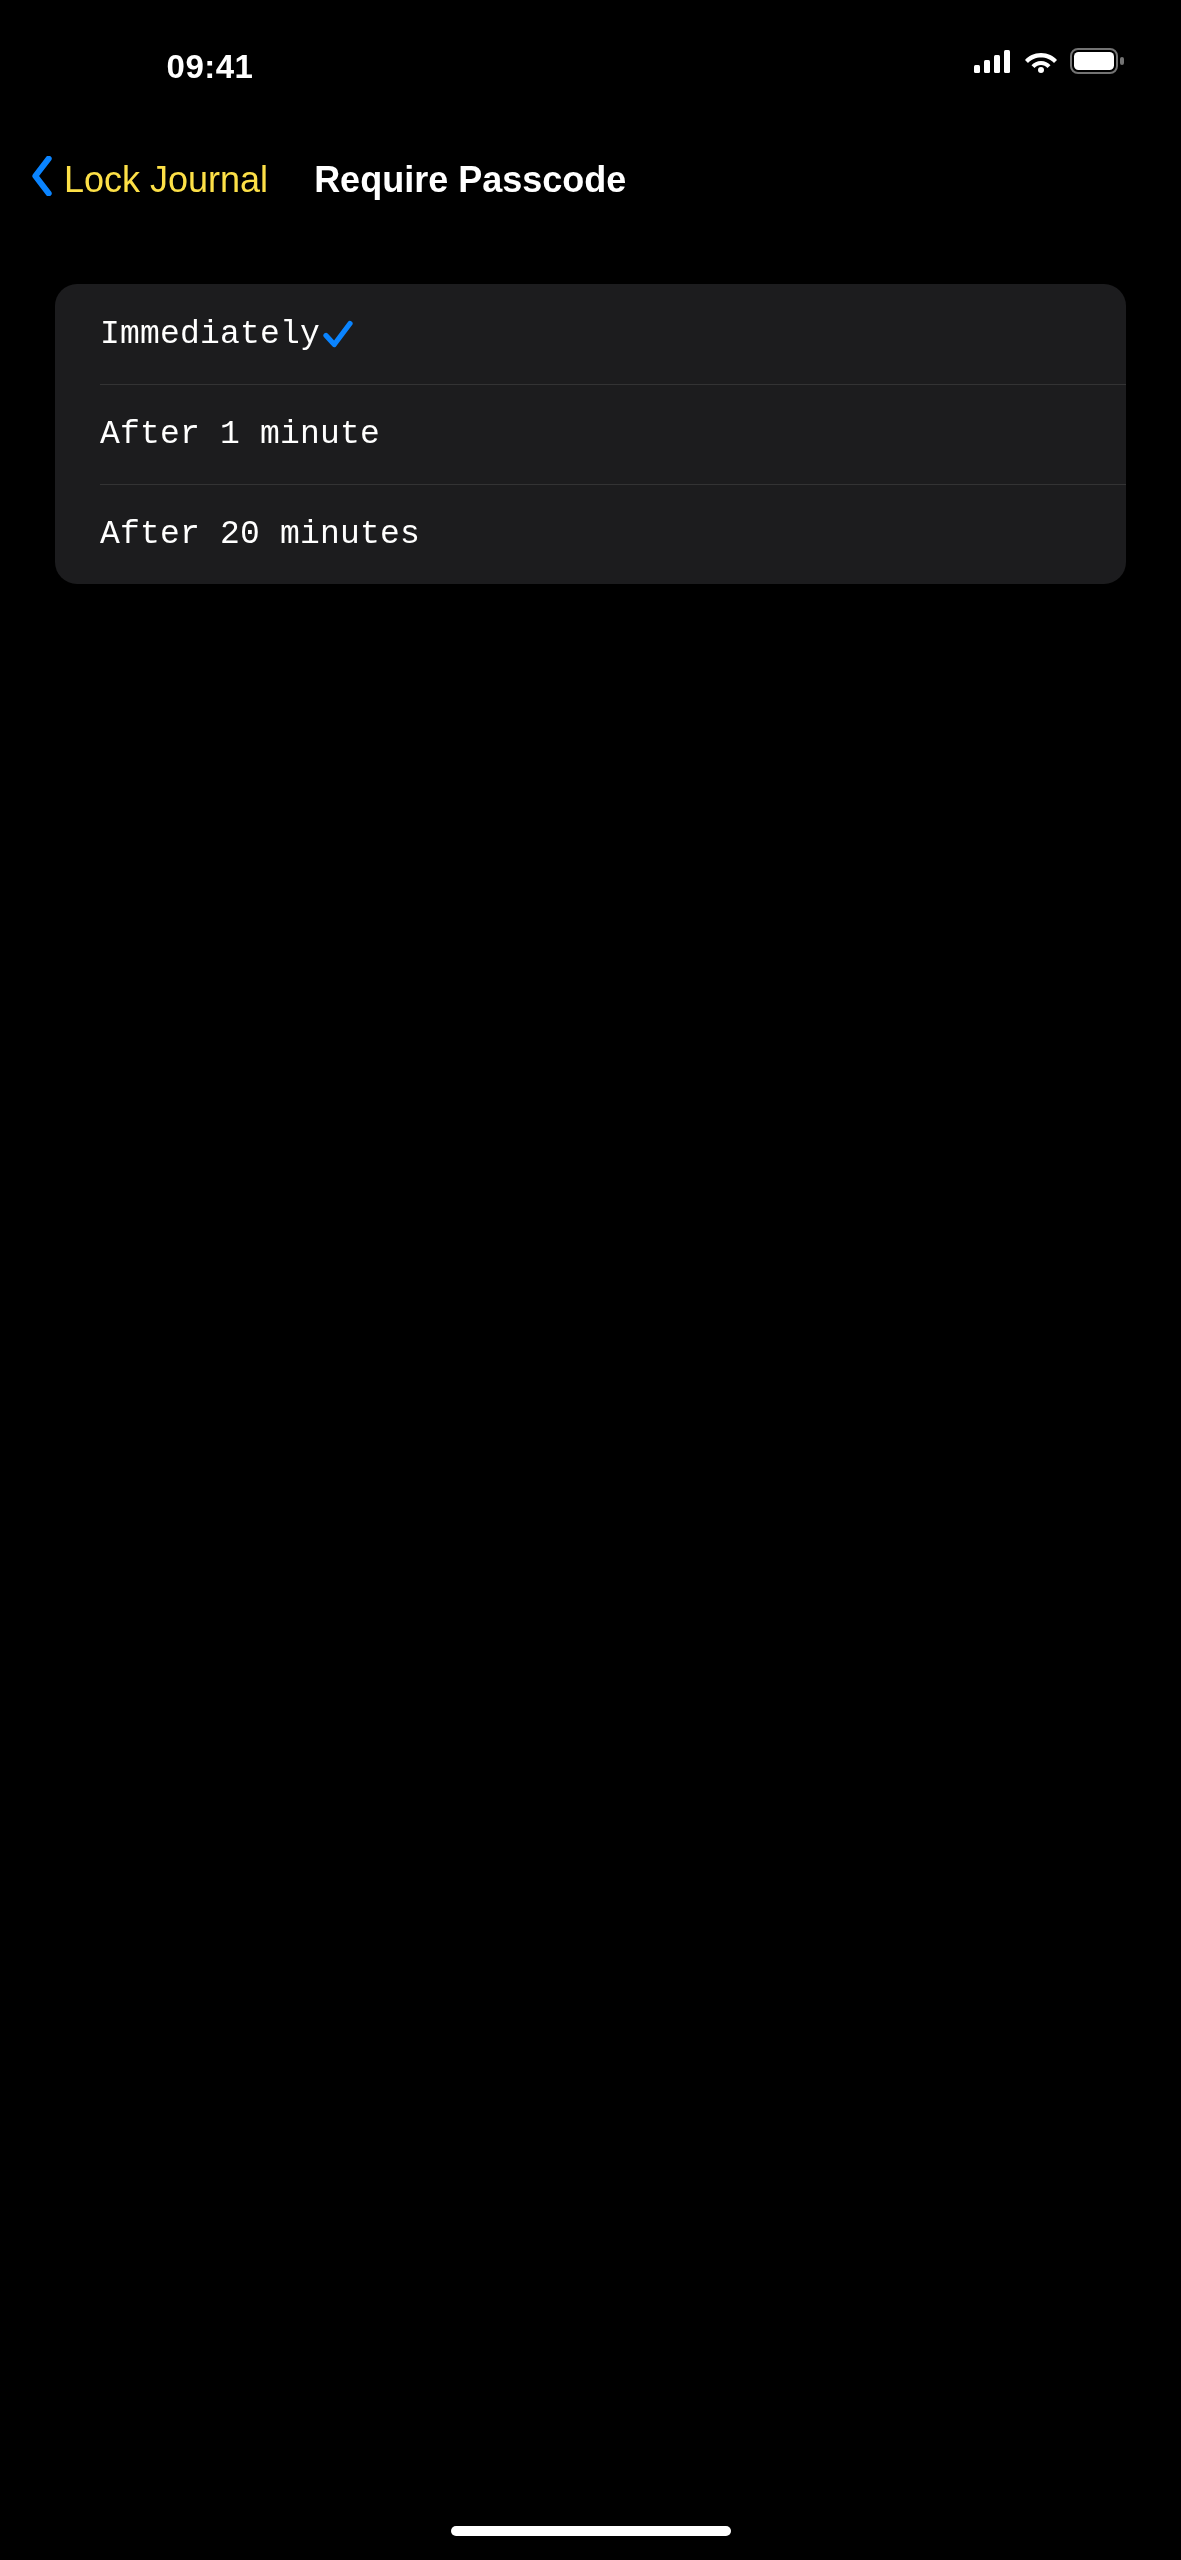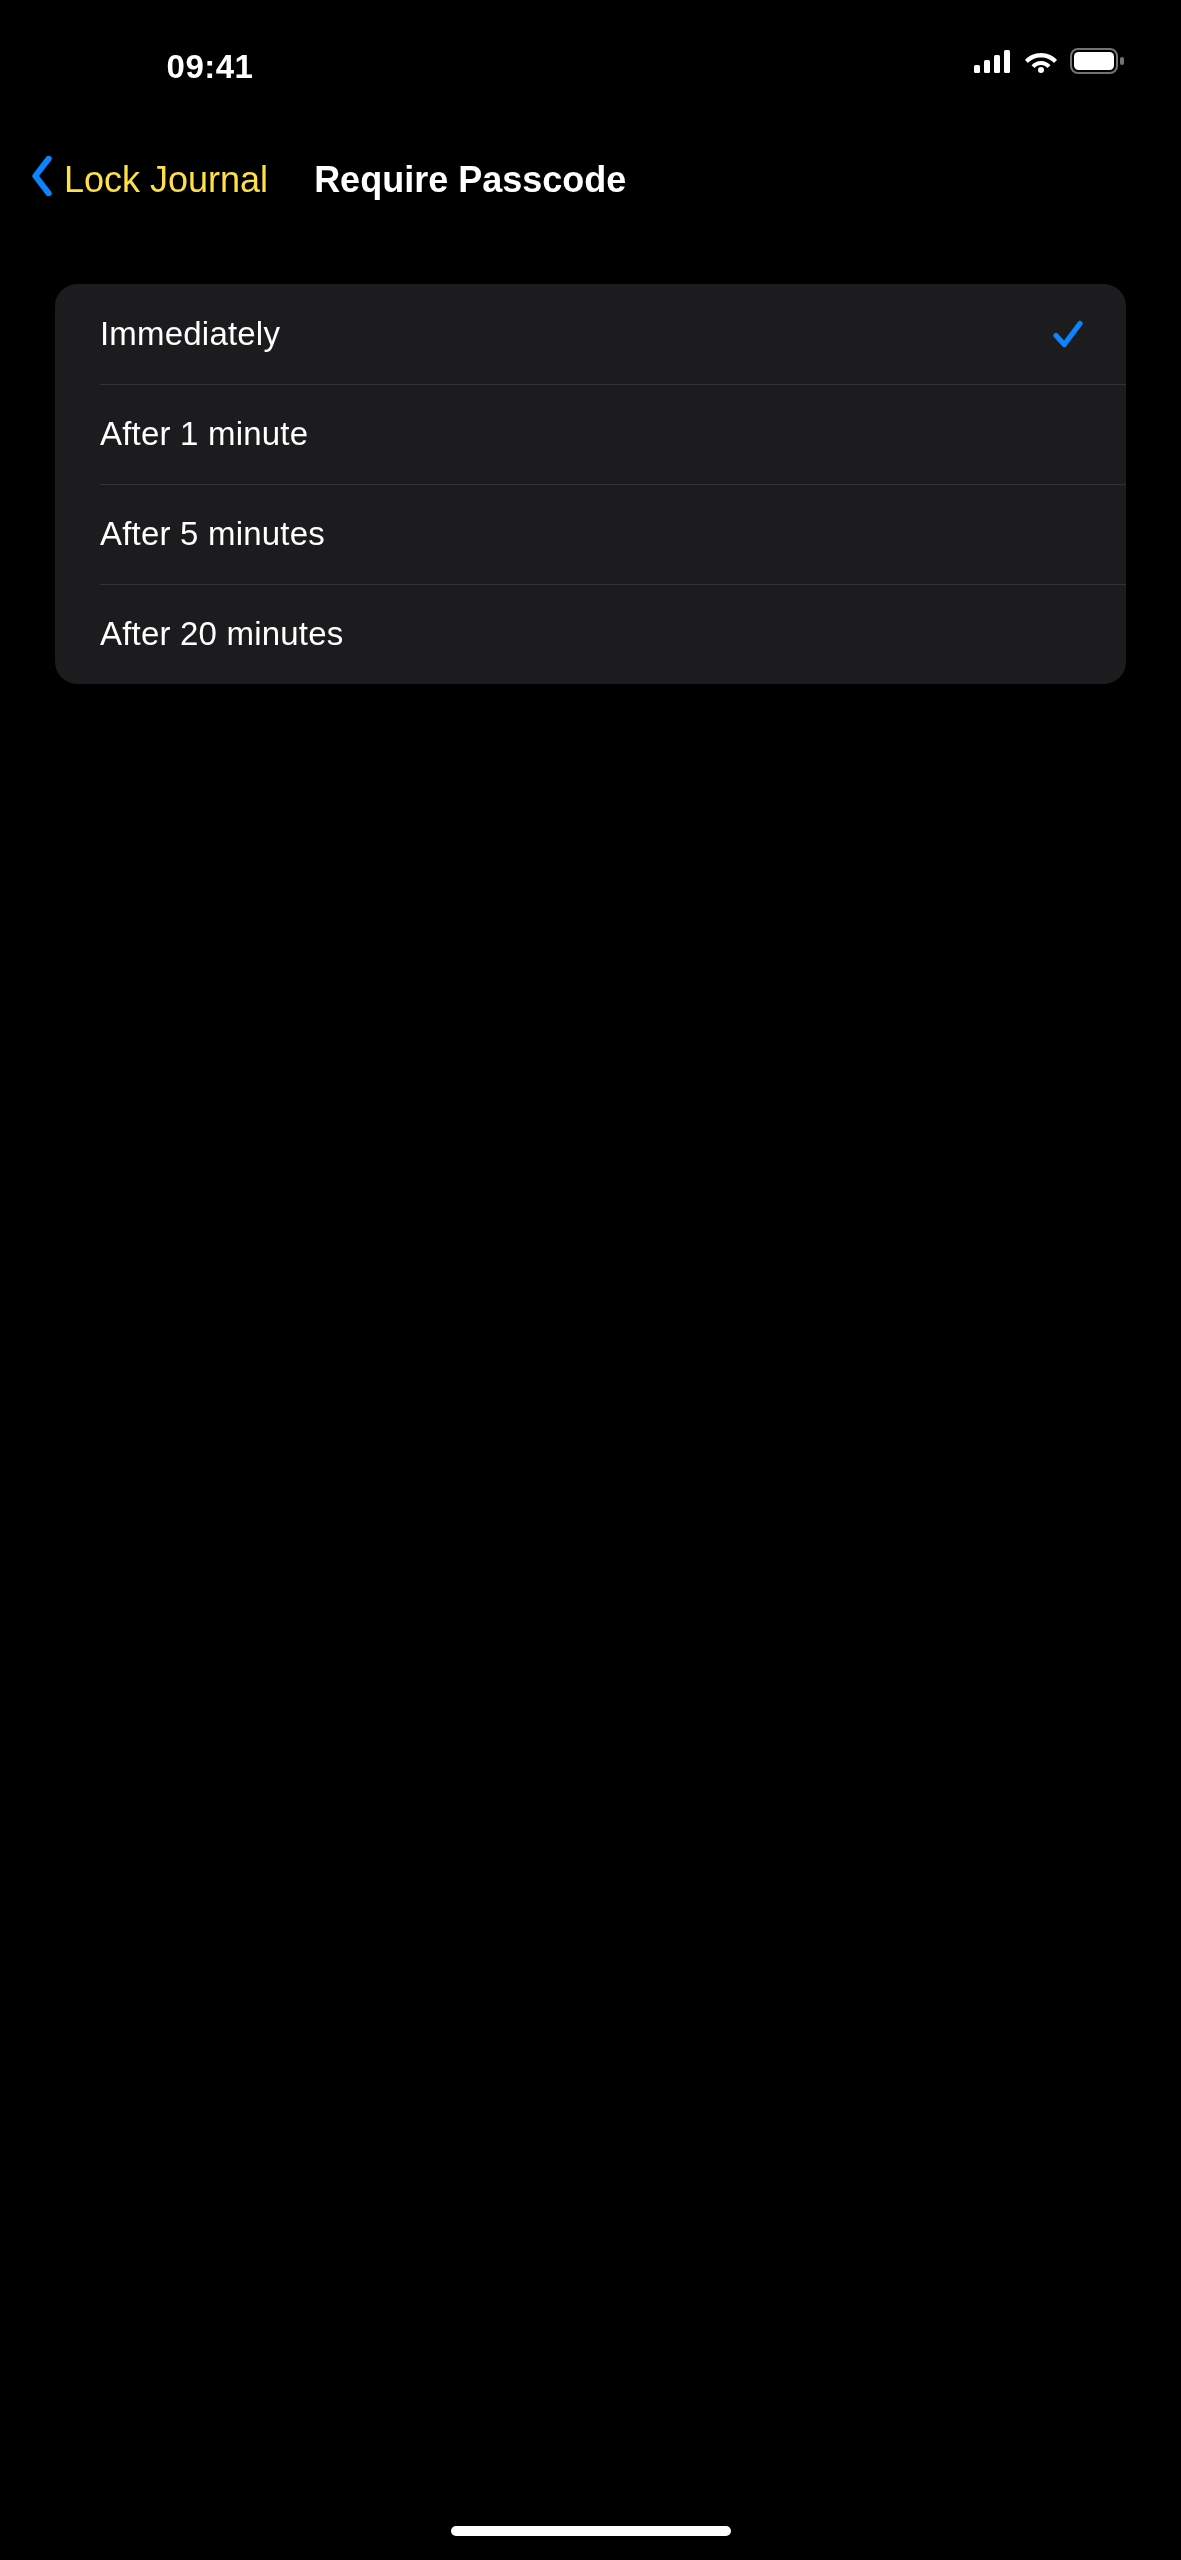--- a/index.html
+++ b/index.html
@@ -86,25 +86,26 @@
     
     .options-group {
       margin: 54px 55px 0 55px;
       background: #1C1C1E;
       border-radius: 22px;
       overflow: hidden;
     }
     .option-row {
       display: flex;
       align-items: center;
-      justify-content: space-between;
+      justify-content: flex-start;
       min-height: 100px;
       padding: 0 40px 0 45px;
       cursor: pointer;
       position: relative;
+      font-family: Liberation Mono, monospace;
     }
     .option-row + .option-row::before {
       content: "";
       position: absolute;
       left: 45px;
       right: 0;
       top: 0;
       height: 1px;
       background: rgba(255,255,255,0.10);
     }
@@ -193,24 +194,20 @@
           <polyline points="4,13 9.5,19 20,5" fill="none" stroke="currentColor" stroke-width="3.5" stroke-linecap="round" stroke-linejoin="round"></polyline>
         </svg>
     </span>
   </div>
 
   <div class="option-row" data-selected="false">
     <span class="option-label">After 1 minute</span>
 
   </div>
 
-  <div class="option-row" data-selected="false">
-    <span class="option-label">After 5 minutes</span>
-
-  </div>
 
   <div class="option-row" data-selected="false">
     <span class="option-label">After 20 minutes</span>
 
   </div>
 
 </div>
 
 <div class="home-indicator"></div>
 

